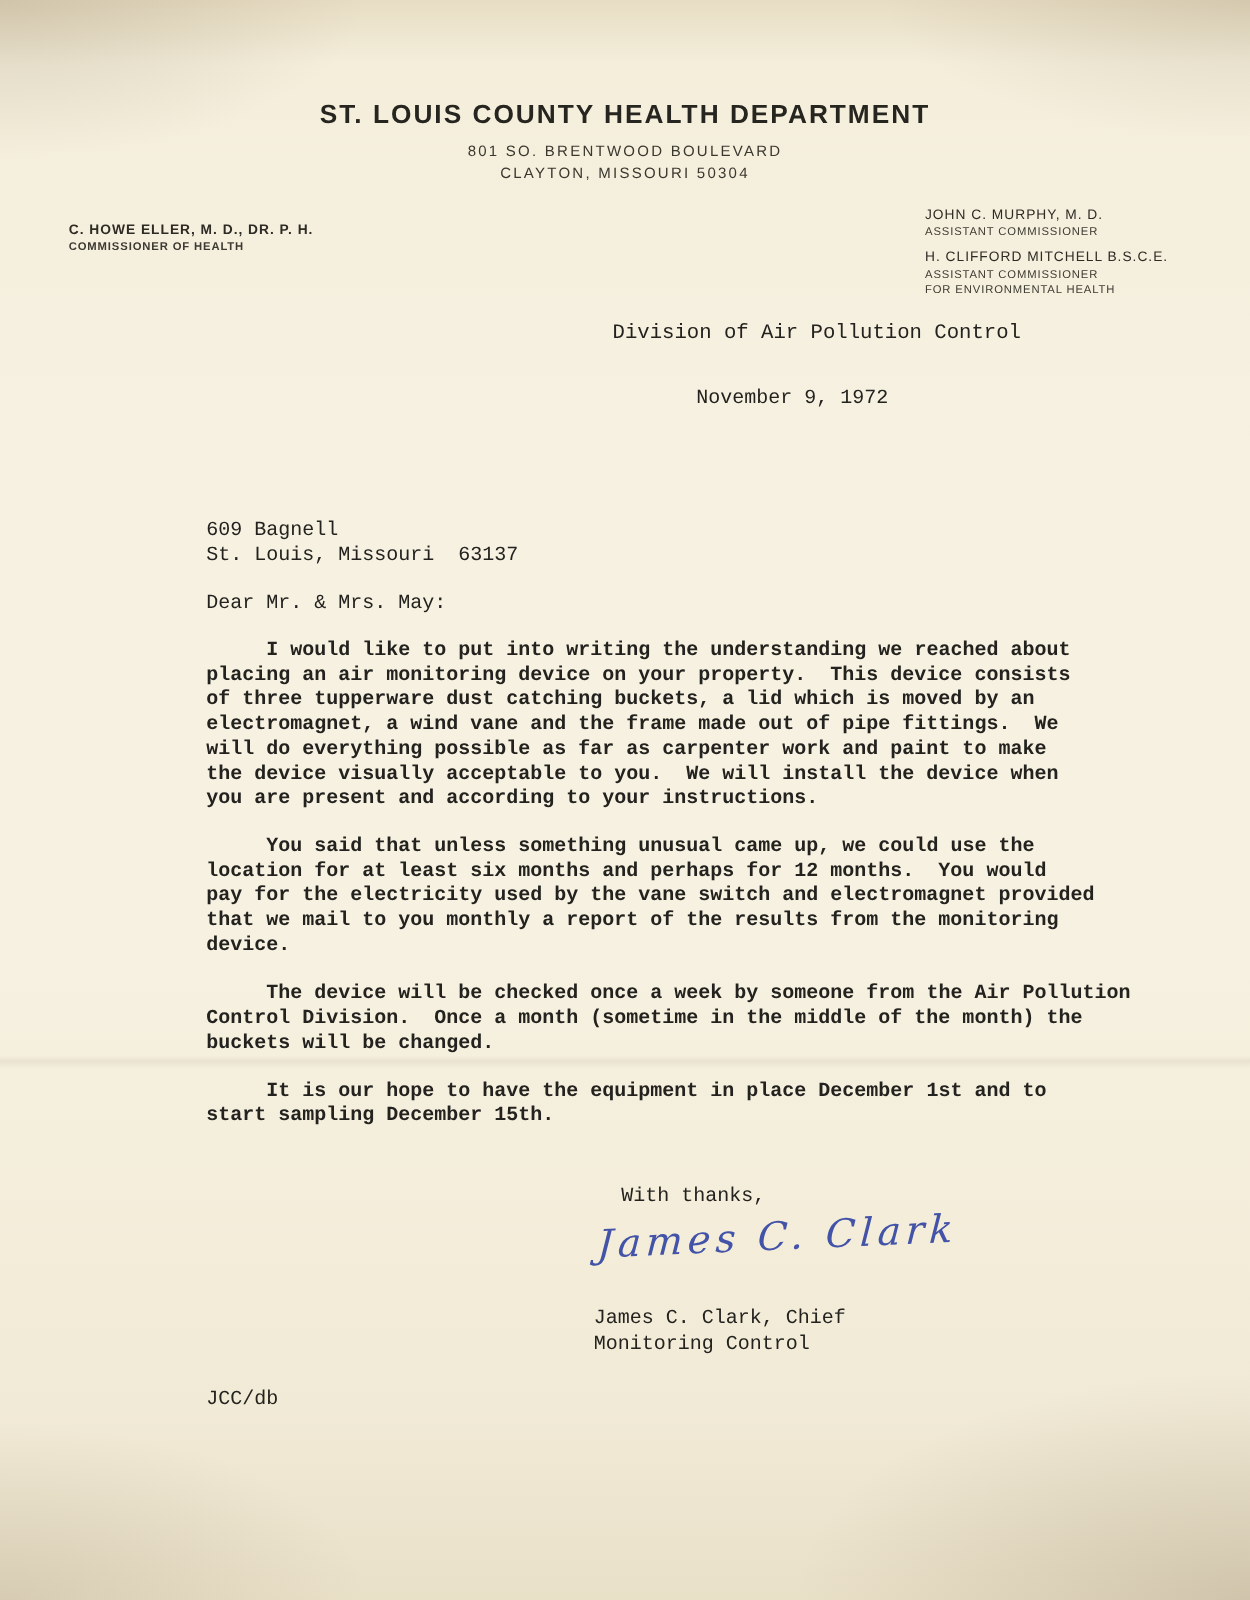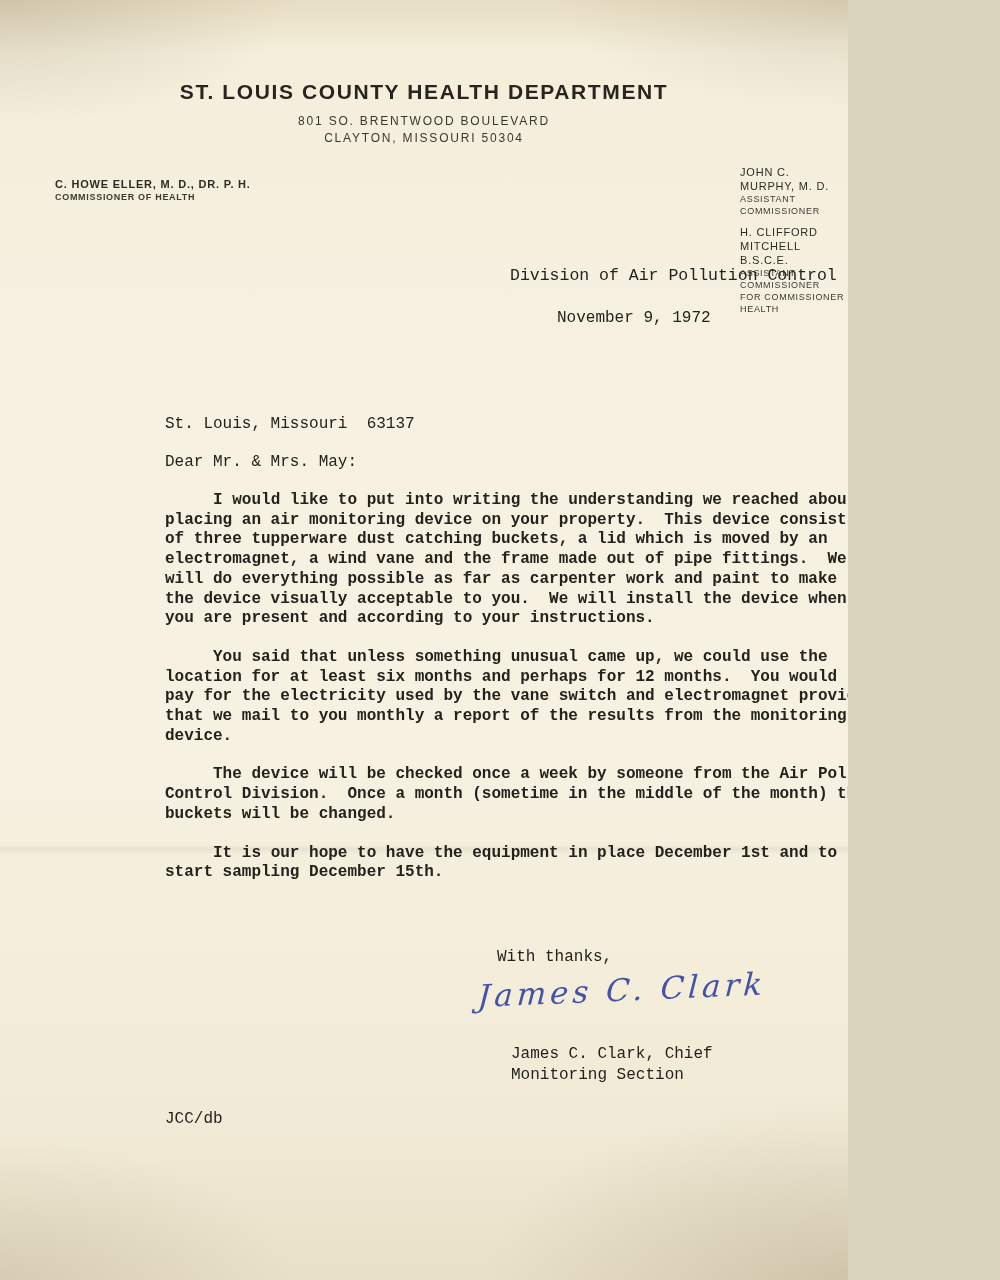--- a/index.html
+++ b/index.html
@@ -6,21 +6,21 @@
     margin: 0;
     padding: 0;
     width: 1000px;
     height: 1280px;
     background: #d9d2bd;
     font-family: "Liberation Sans", sans-serif;
   }
   .paper {
     position: absolute;
     inset: 0;
-    width: 848px;
+    width: 1000px;
     height: 1280px;
     overflow: hidden;
     color: #23221e;
     background:
       radial-gradient(ellipse 420px 180px at 0% 0%, rgba(118,100,68,0.20), transparent 70%),
       radial-gradient(ellipse 420px 160px at 100% 0%, rgba(118,100,68,0.16), transparent 70%),
       radial-gradient(ellipse 520px 260px at 100% 100%, rgba(118,100,68,0.22), transparent 70%),
       radial-gradient(ellipse 420px 200px at 0% 100%, rgba(118,100,68,0.16), transparent 70%),
       linear-gradient(180deg, transparent 0 66.0%, rgba(110,95,65,0.09) 66.3%, transparent 66.8%),
       linear-gradient(180deg, #e7ddc3 0%, #f4eedb 4%, #f6f1e1 30%, #f6f1e0 60%, #f1ead6 88%, #e9e0c8 100%);
@@ -76,23 +76,22 @@
 
   
   .mono {
     font-family: "Liberation Mono", "DejaVu Sans Mono", monospace;
     font-size: 16px;
     color: #23221e;
   }
   .division {
     position: absolute;
     left: 490px;
-    top: 266px;
+    top: 256px;
     font-size: 16.5px;
-    margin-left: 20px;
   }
   .date {
     position: absolute;
     left: 557px;
     top: 309px;
   }
   .body-block {
     position: absolute;
     left: 165px;
     top: 414px;
@@ -124,21 +123,21 @@
     font-family: "DejaVu Serif", serif;
     font-style: italic;
     font-size: 31px;
     letter-spacing: 4px;
     color: #4353a8;
     transform: rotate(-2.5deg) skewX(-6deg);
     transform-origin: left center;
   }
   .signer-block {
     position: absolute;
-    left: 511px;
+    left: 475px;
     top: 1044px;
   }
   .signer-block div {
     line-height: 21px;
   }
   .reference {
     position: absolute;
     left: 165px;
     top: 1110px;
   }
@@ -157,28 +156,29 @@
   <div class="official-left">
     <div class="off-name">C. HOWE ELLER, M. D., DR. P. H.</div>
     <div class="off-title">COMMISSIONER OF HEALTH</div>
   </div>
 
   <div class="official-right">
     <div class="off-name">JOHN C. MURPHY, M. D.</div>
     <div class="off-title">ASSISTANT COMMISSIONER</div>
     <div class="off-name off-gap">H. CLIFFORD MITCHELL B.S.C.E.</div>
     <div class="off-title">ASSISTANT COMMISSIONER</div>
-    <div class="off-title">FOR COMMISSIONER HEALTH</div>
+    <div class="off-title">FOR ENVIRONMENTAL HEALTH</div>
   </div>
 
   <div class="division mono">Division of Air Pollution Control</div>
   <div class="date mono">November 9, 1972</div>
 
   <div class="body-block mono">
     <div class="recipient">
+      <div>609 Bagnell</div>
       <div>St. Louis, Missouri  63137</div>
     </div>
     <div class="salutation">Dear Mr. &amp; Mrs. May:</div>
     <div class="par">     I would like to put into writing the understanding we reached about
 placing an air monitoring device on your property.  This device consists
 of three tupperware dust catching buckets, a lid which is moved by an
 electromagnet, a wind vane and the frame made out of pipe fittings.  We
 will do everything possible as far as carpenter work and paint to make
 the device visually acceptable to you.  We will install the device when
 you are present and according to your instructions.</div>
@@ -193,18 +193,18 @@
     <div class="par">     It is our hope to have the equipment in place December 1st and to
 start sampling December 15th.</div>
   </div>
 
   <div class="closing mono">With thanks,</div>
 
   <div class="signature">James C. Clark</div>
 
   <div class="signer-block mono">
     <div>James C. Clark, Chief</div>
-    <div>Monitoring Section</div>
+    <div>Monitoring Control</div>
   </div>
 
   <div class="reference mono">JCC/db</div>
 
 </div>
 
 </body></html>

